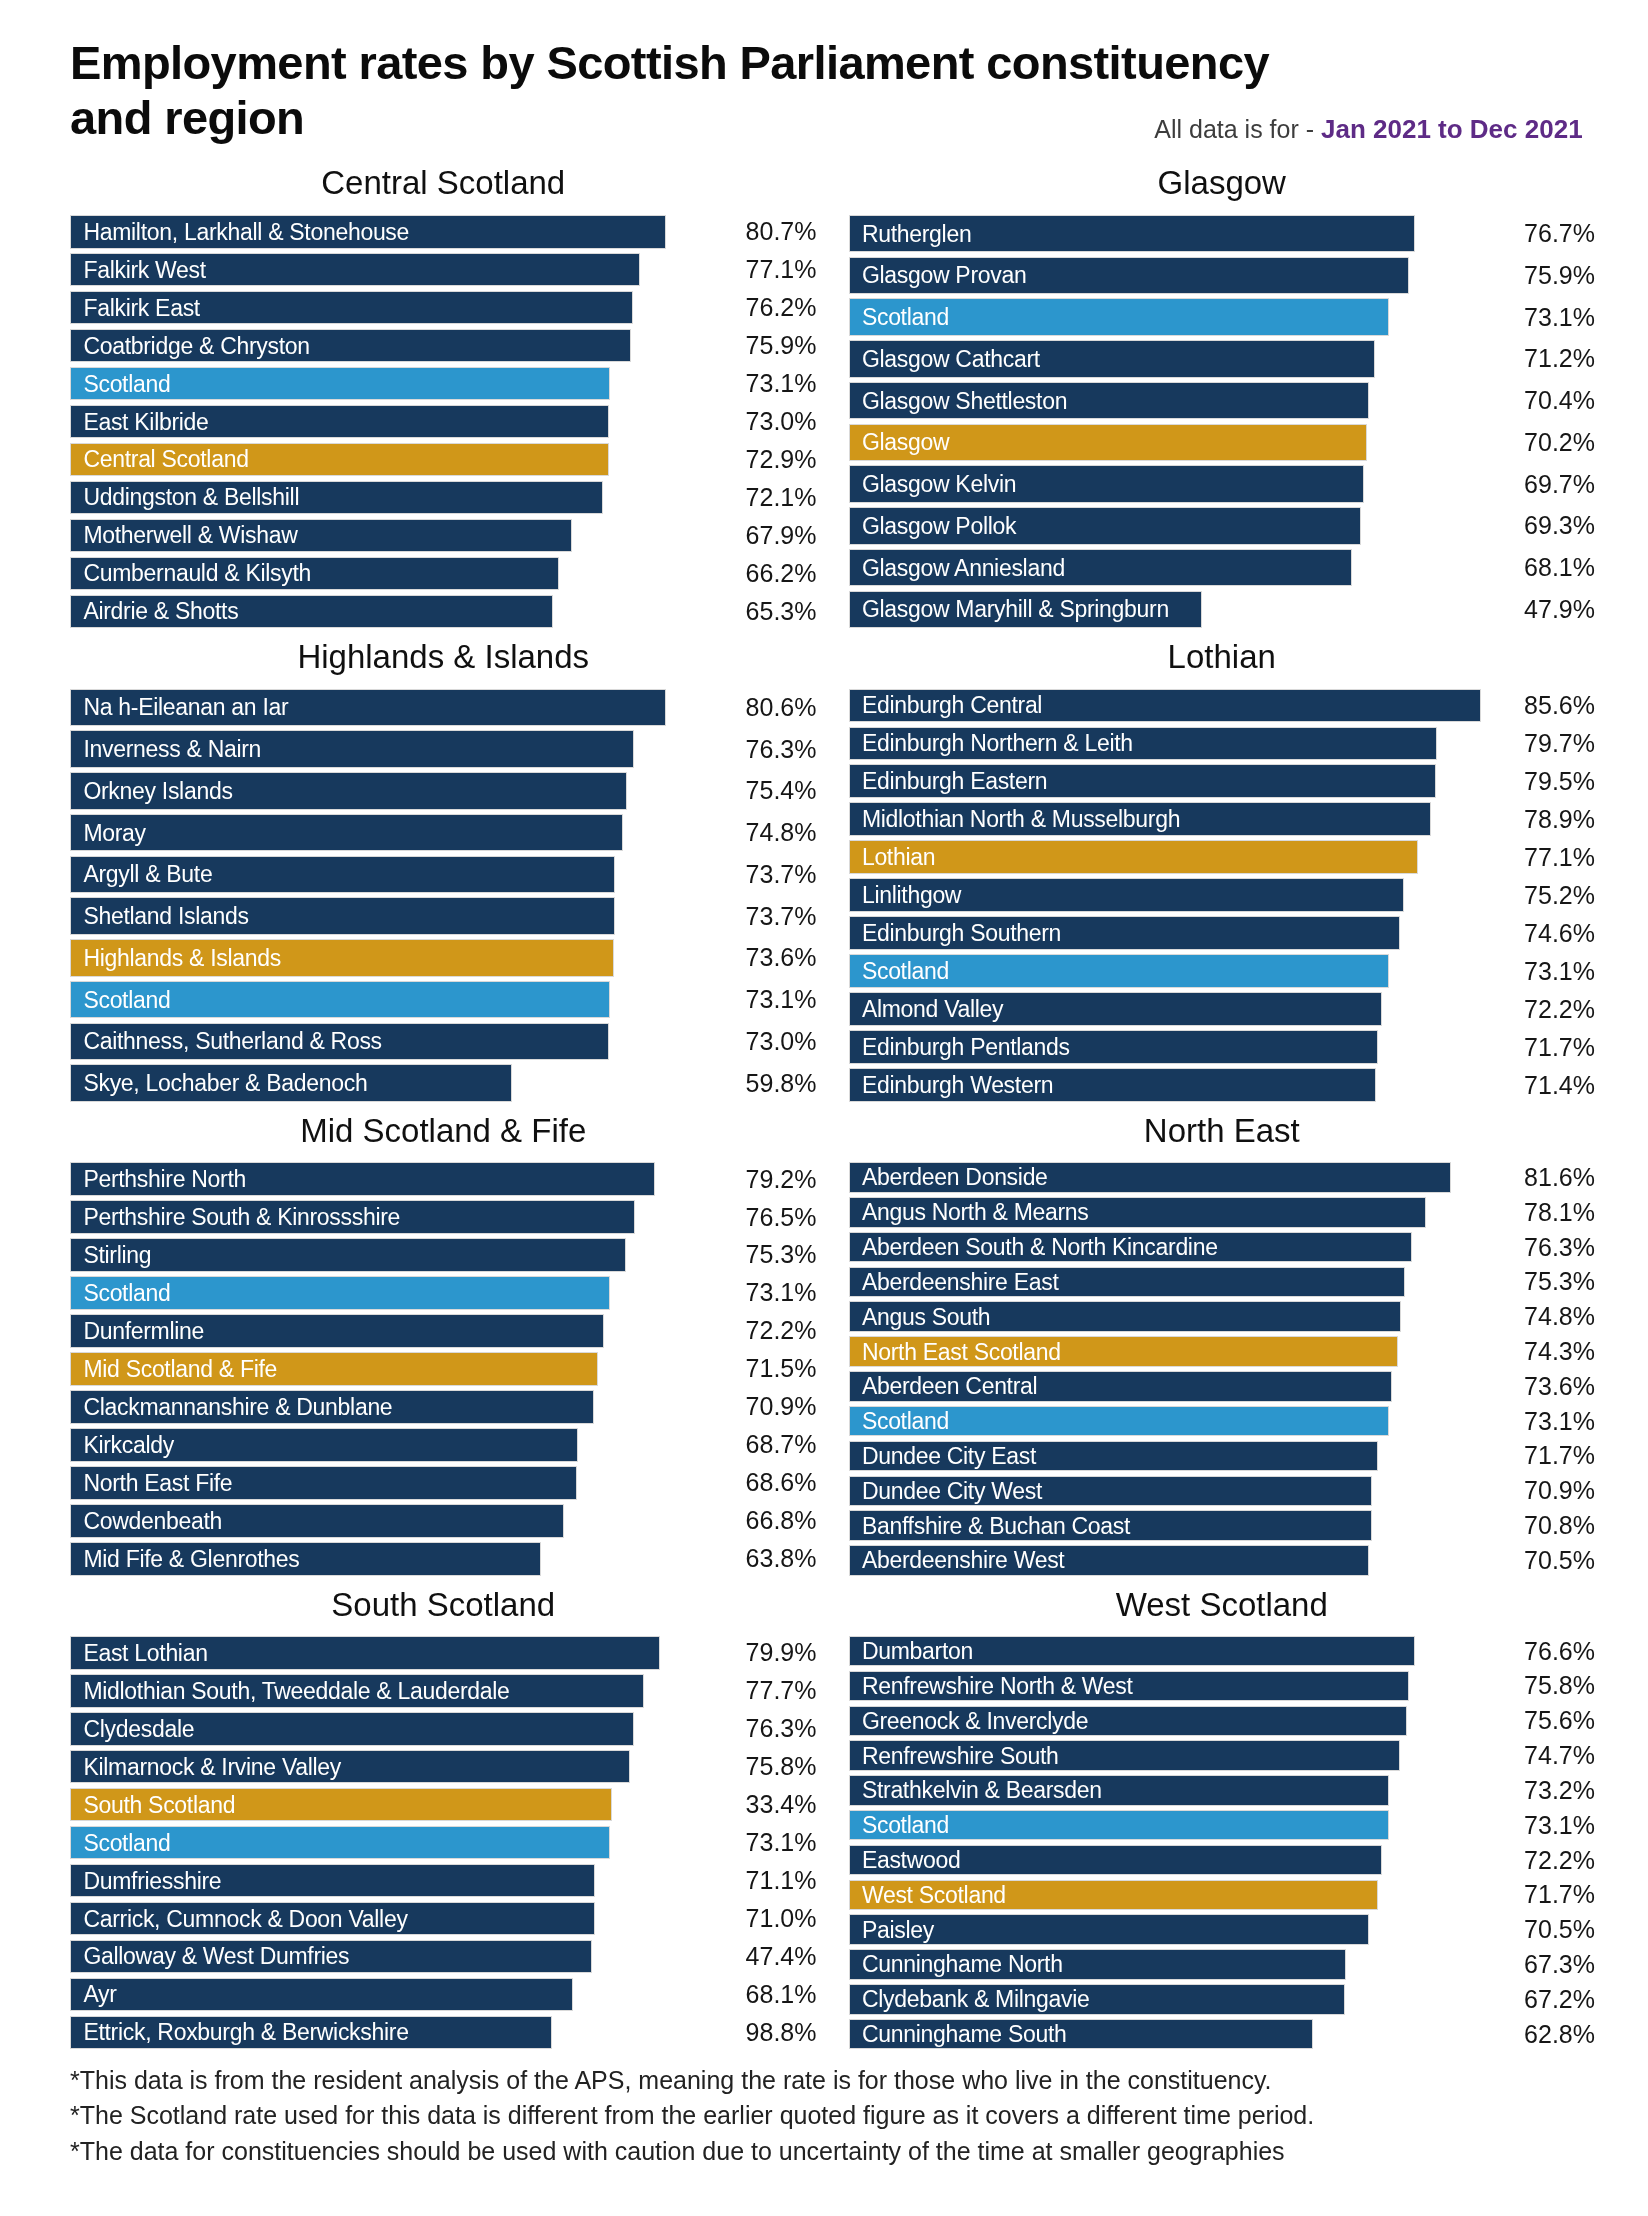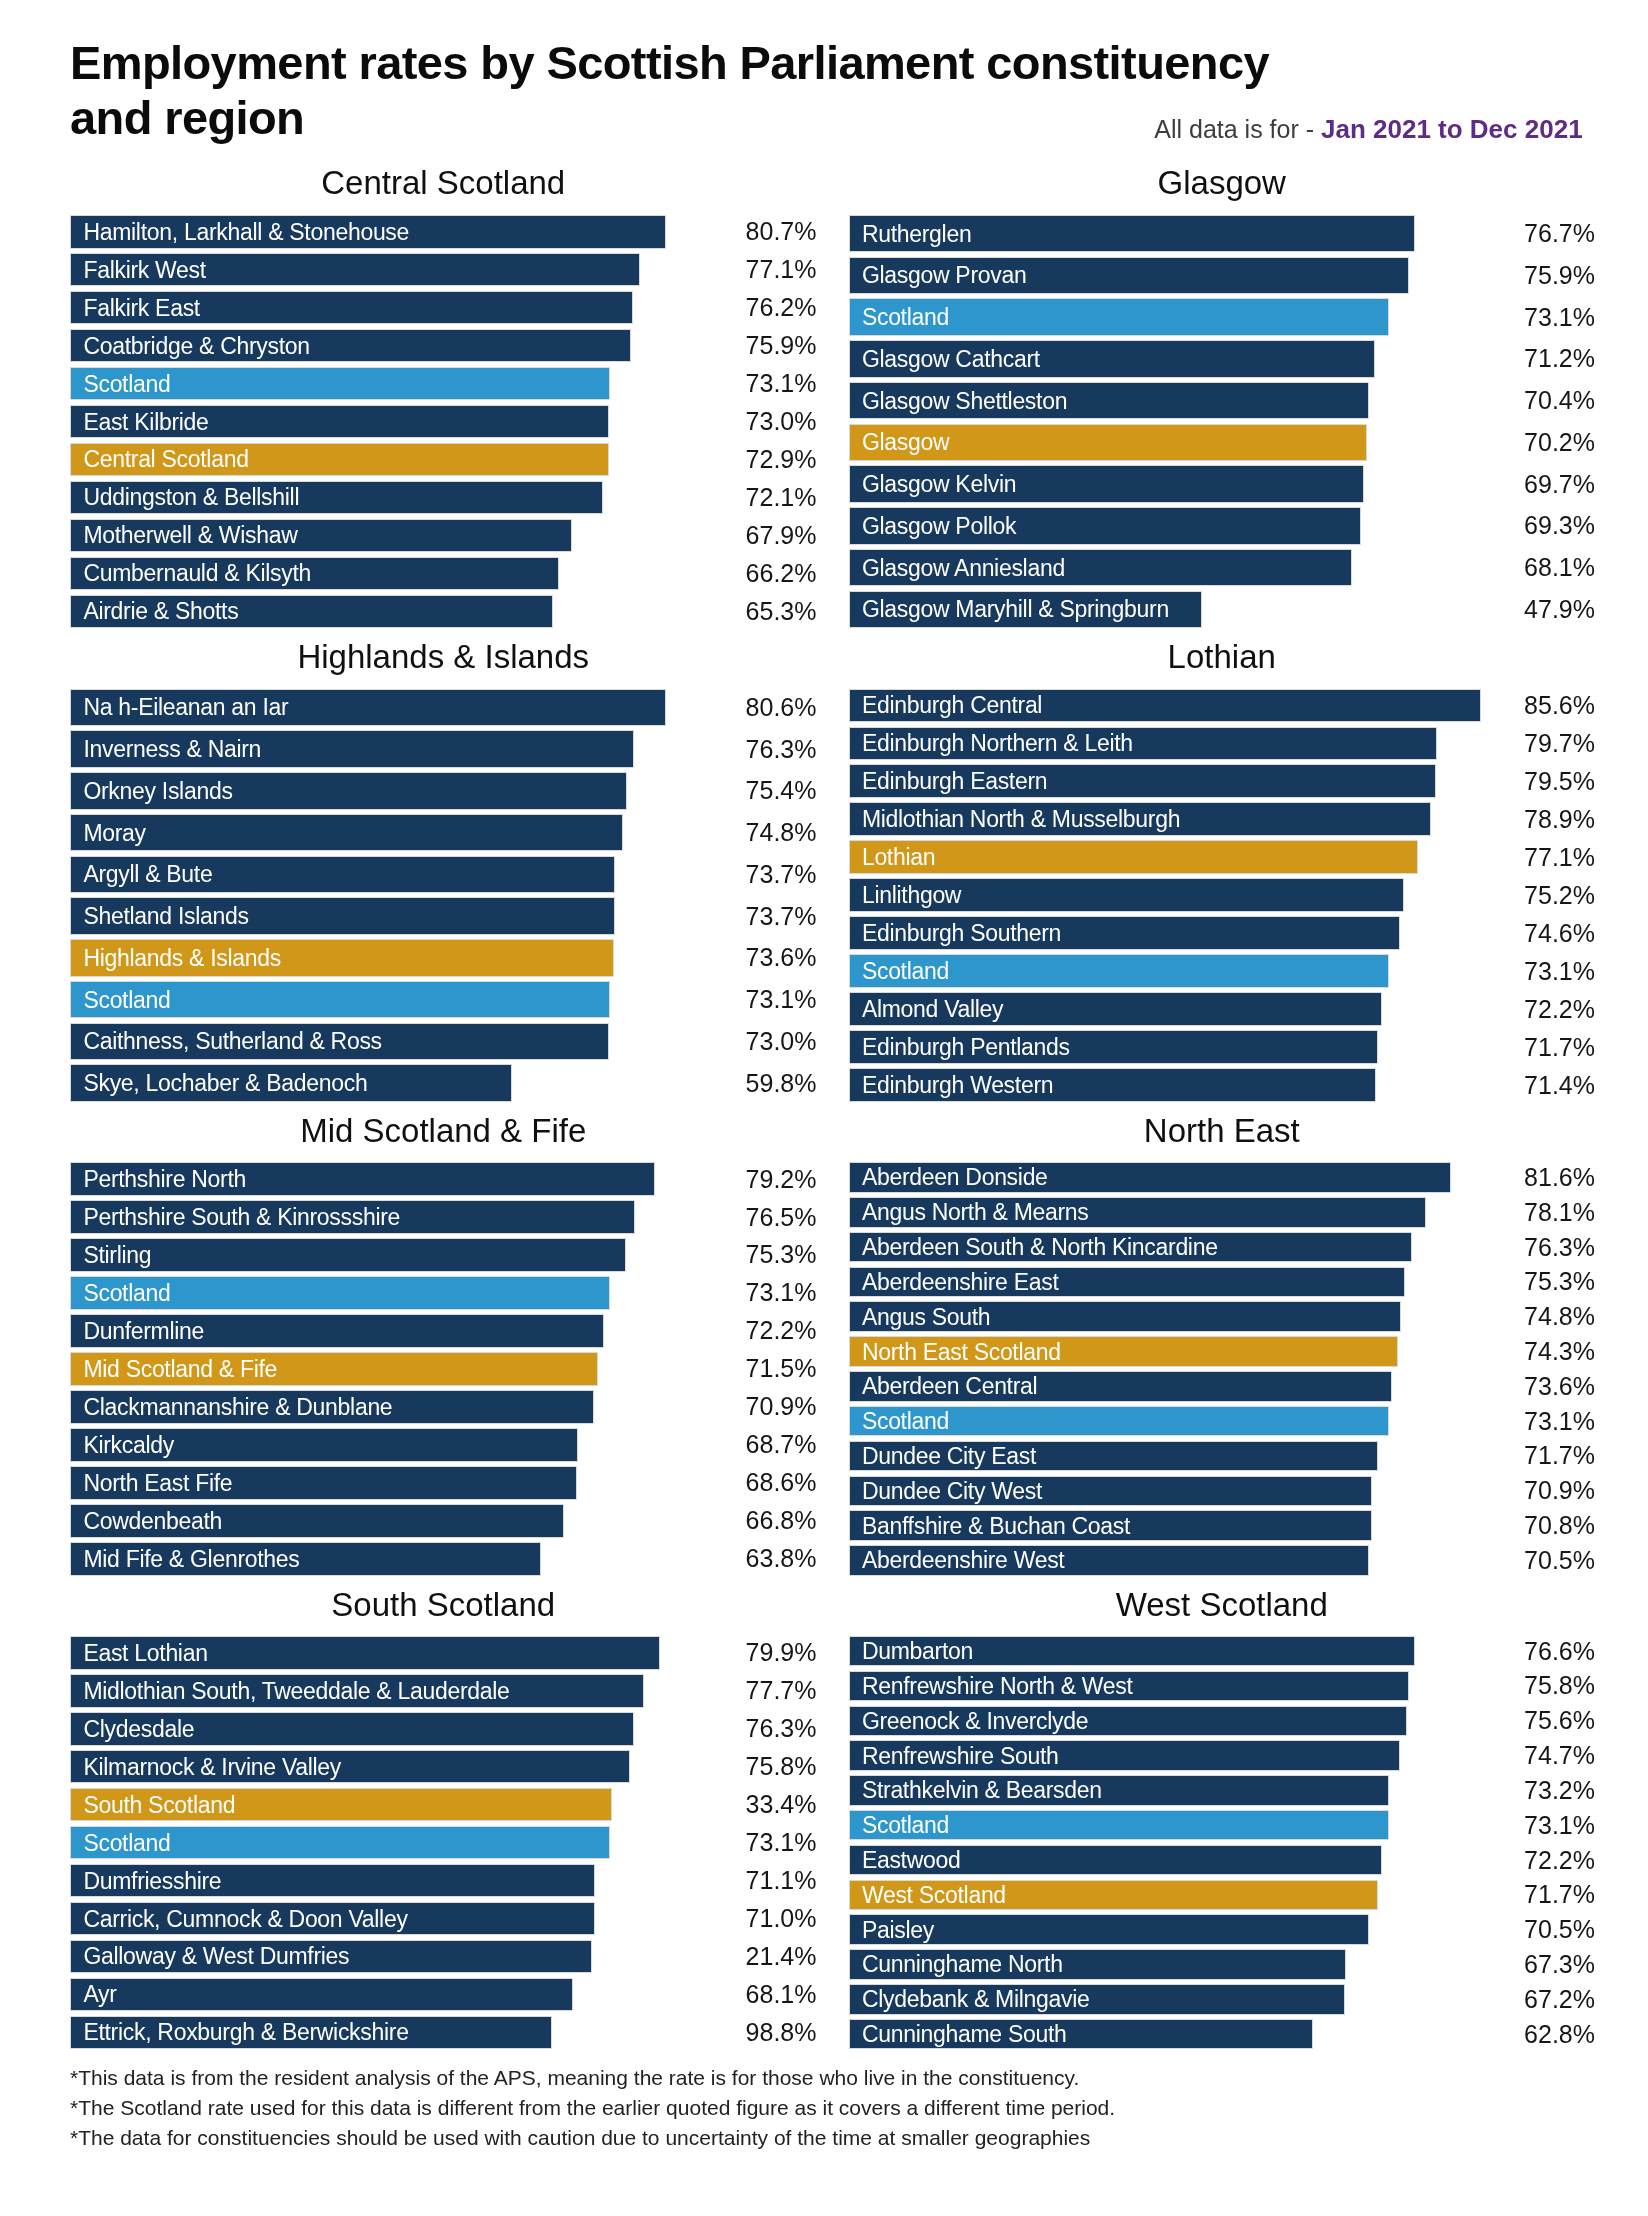--- a/index.html
+++ b/index.html
@@ -67,21 +67,21 @@
   }
   .bar .bar-label { left: 12.4px; color: #ffffff; }
   .bar-area > .bar-label.dark { left: 13.6px; color: #17395d; z-index: 0; }
   .value {
     width: 114px;
     display: flex; align-items: center; justify-content: flex-end;
     font-size: 25px; color: #161616;
   }
   .footnotes { margin-top: 13.6px; }
   .footnote {
-    font-size: 21px;
+    font-size: 25px;
     line-height: 1.42;
     color: #222222;
   }
 </style>
 </head>
 <body>
 
 <div class="header">
   <h1 class="page-title">Employment rates by Scottish Parliament constituency
 and region</h1>
@@ -779,21 +779,21 @@
           </div>
           <div class="value">71.0%</div>
         </div>
         <div class="row">
           <div class="bar-area">
             <span class="bar-label dark">Galloway &amp; West Dumfries</span>
             <div class="bar" style="width: 82.48%; background: rgb(23, 57, 93);">
               <span class="bar-label">Galloway &amp; West Dumfries</span>
             </div>
           </div>
-          <div class="value">21.4%</div>
+          <div class="value">47.4%</div>
         </div>
         <div class="row">
           <div class="bar-area">
             <span class="bar-label dark">Ayr</span>
             <div class="bar" style="width: 79.56%; background: rgb(23, 57, 93);">
               <span class="bar-label">Ayr</span>
             </div>
           </div>
           <div class="value">68.1%</div>
         </div>

